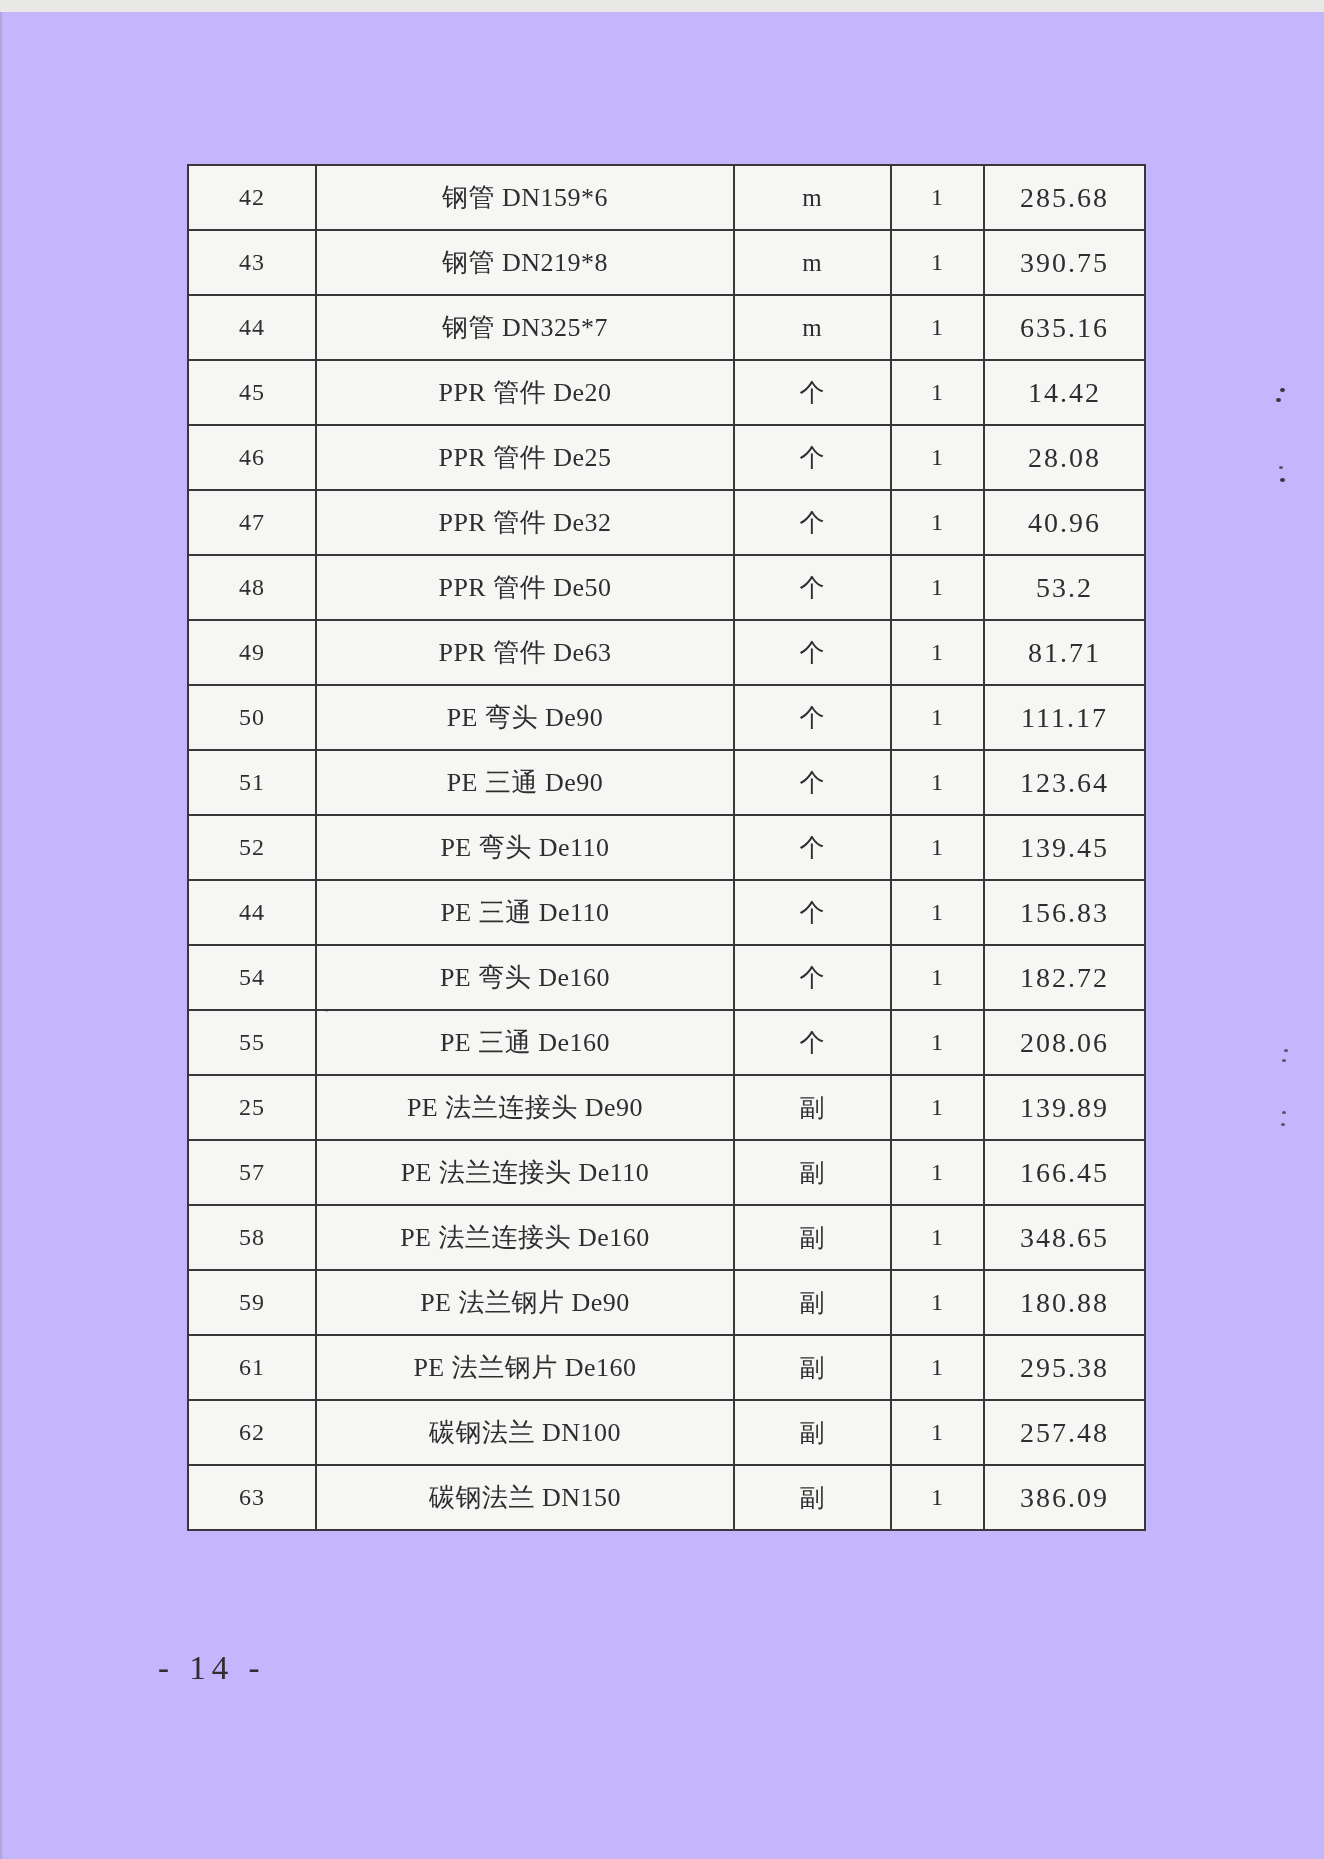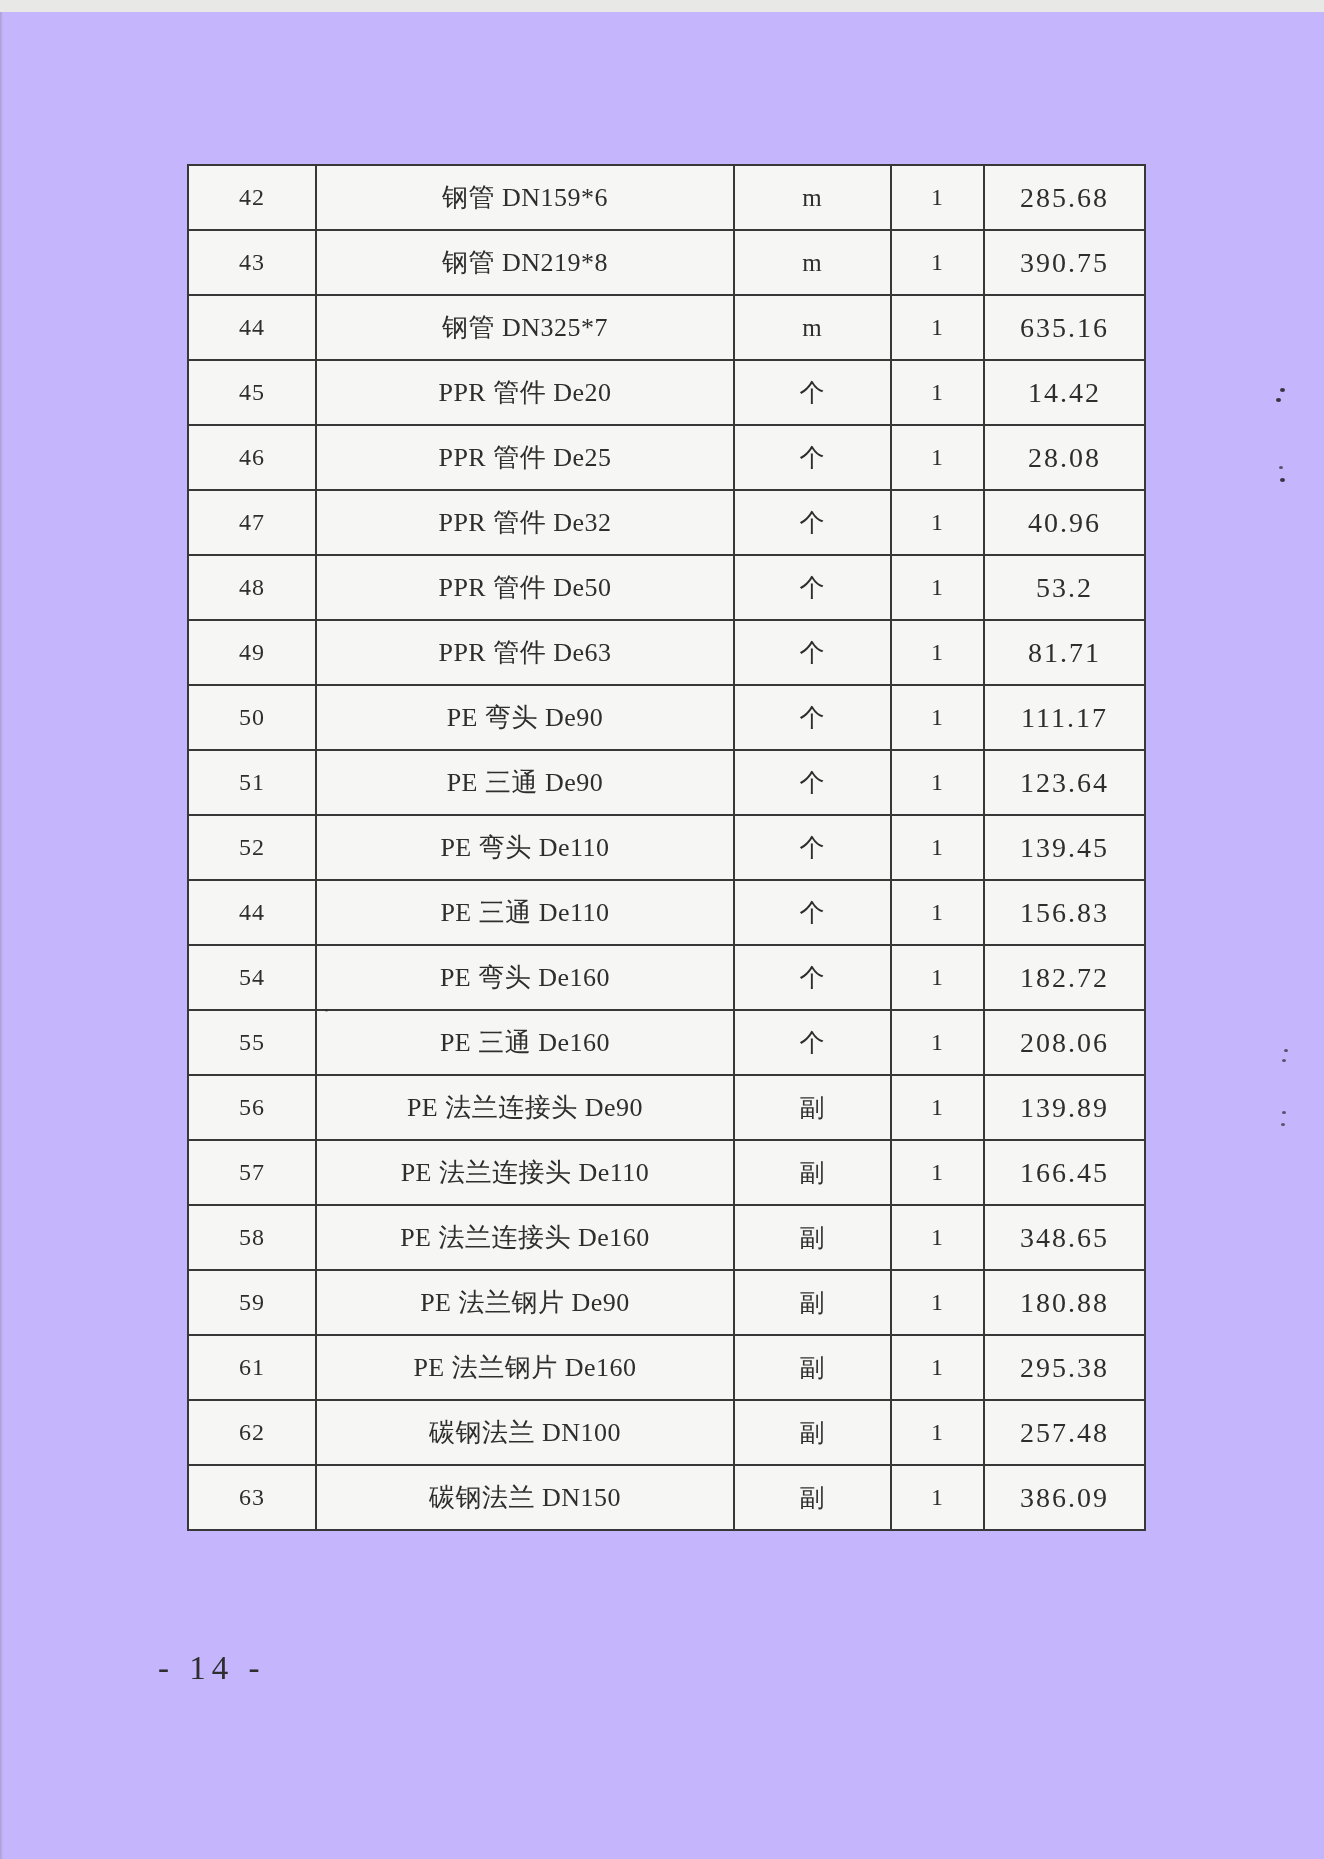--- a/index.html
+++ b/index.html
@@ -188,21 +188,21 @@
           <td class="price-cell">182.72</td>
         </tr>
         <tr>
           <td class="num-cell">55</td>
           <td class="name-cell">PE 三通 De160</td>
           <td class="unit-cell">个</td>
           <td class="qty-cell">1</td>
           <td class="price-cell">208.06</td>
         </tr>
         <tr>
-          <td class="num-cell">56</td>
+          <td class="num-cell">25</td>
           <td class="name-cell">PE 法兰连接头 De90</td>
           <td class="unit-cell">副</td>
           <td class="qty-cell">1</td>
           <td class="price-cell">139.89</td>
         </tr>
         <tr>
           <td class="num-cell">57</td>
           <td class="name-cell">PE 法兰连接头 De110</td>
           <td class="unit-cell">副</td>
           <td class="qty-cell">1</td>

